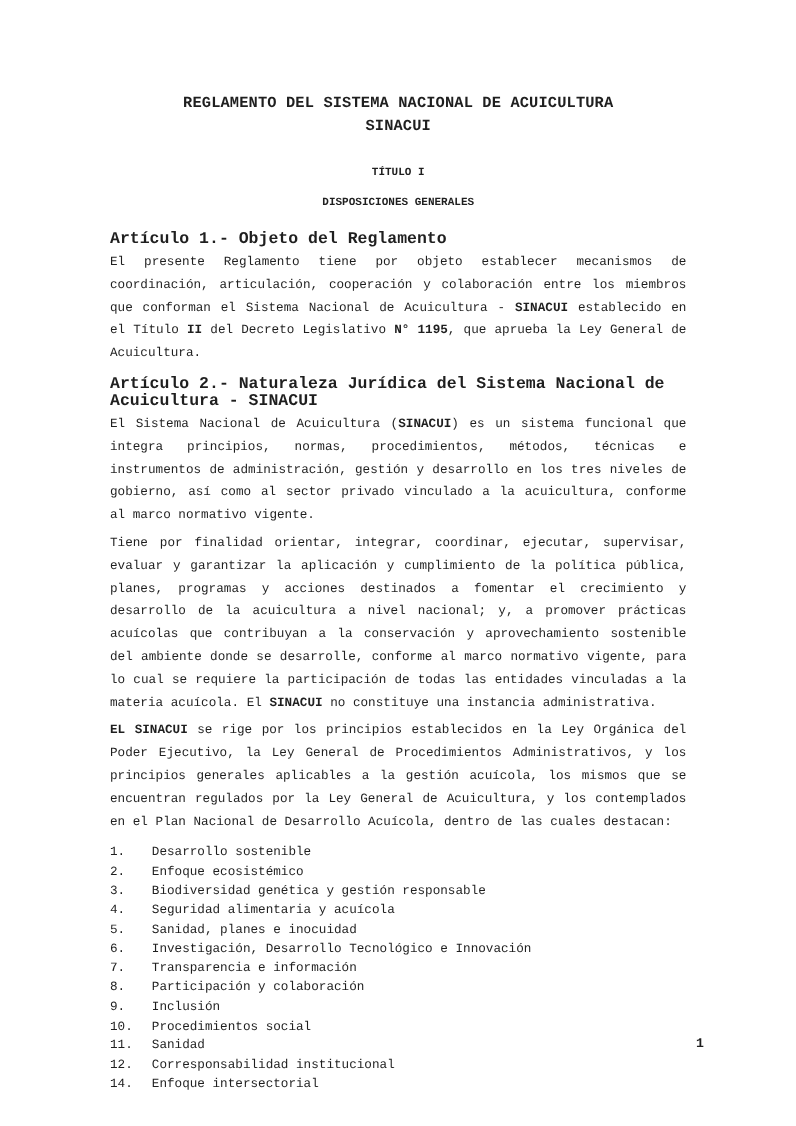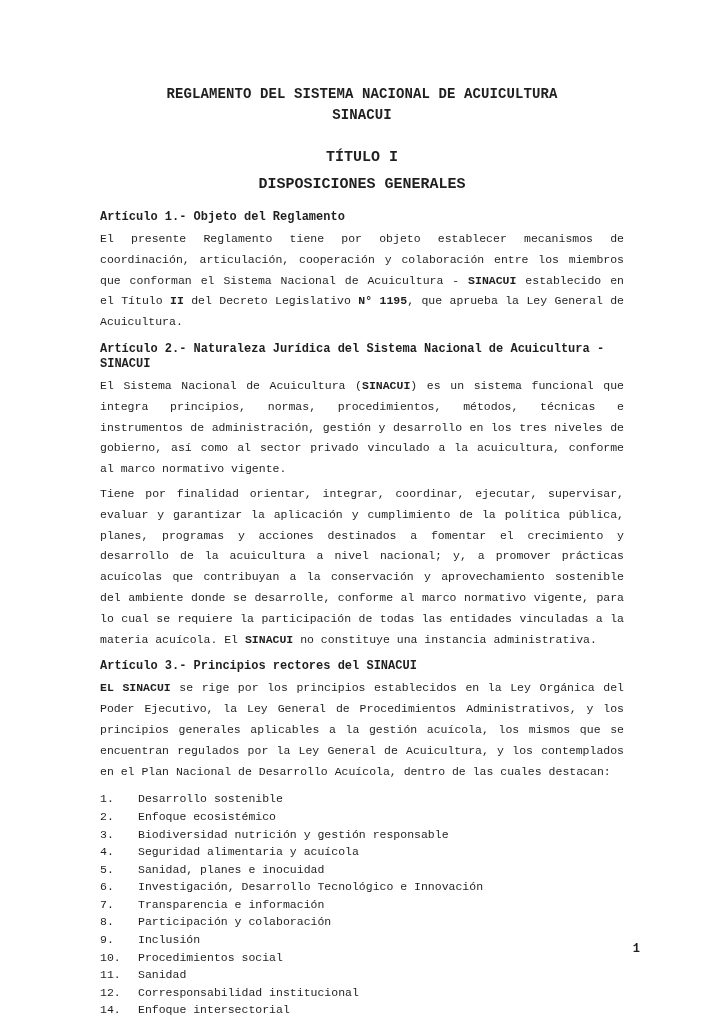--- a/index.html
+++ b/index.html
@@ -19,29 +19,29 @@
     margin: 0;
     text-align: center;
     font-size: 14px;
     font-weight: bold;
     line-height: 21px;
     letter-spacing: 0.1px;
   }
   .doc-title .tline { display: block; }
   .section-title, .section-subtitle {
     text-align: center;
-    font-size: 15px;
+    font-size: 10px;
     font-weight: bold;
     line-height: 14px;
   }
   .section-title { margin-top: 25px; }
   .section-subtitle { margin-top: 13px; }
   .art-head {
     margin: 9px 0 0 0;
-    font-size: 12px;
+    font-size: 15px;
     font-weight: bold;
     line-height: 15px;
   }
   .art-head.first { margin-top: 18px; }
   p.body-p {
     margin: 4px 0 0 0;
     font-size: 11.5px;
     line-height: 20.8px;
     text-align: justify;
   }
@@ -76,35 +76,34 @@
   <div class="section-title">TÍTULO I</div>
   <div class="section-subtitle">DISPOSICIONES GENERALES</div>
 
   <h2 class="art-head first">Artículo 1.- Objeto del Reglamento</h2>
   <p class="body-p"><span>El presente Reglamento tiene por objeto establecer mecanismos de coordinación, articulación, cooperación y colaboración entre los miembros que conforman el Sistema Nacional de Acuicultura - </span><span class="b">SINACUI</span><span> establecido en el Título </span><span class="b">II</span><span> del Decreto Legislativo </span><span class="b">N° 1195</span><span>, que aprueba la Ley General de Acuicultura.</span></p>
 
   <h2 class="art-head">Artículo 2.- Naturaleza Jurídica del Sistema Nacional de Acuicultura - SINACUI</h2>
   <p class="body-p"><span>El Sistema Nacional de Acuicultura (</span><span class="b">SINACUI</span><span>) es un sistema funcional que integra principios, normas, procedimientos, métodos, técnicas e instrumentos de administración, gestión y desarrollo en los tres niveles de gobierno, así como al sector privado vinculado a la acuicultura, conforme al marco normativo vigente.</span></p>
   <p class="body-p"><span>Tiene por finalidad orientar, integrar, coordinar, ejecutar, supervisar, evaluar y garantizar la aplicación y cumplimiento de la política pública, planes, programas y acciones destinados a fomentar el crecimiento y desarrollo de la acuicultura a nivel nacional; y, a promover prácticas acuícolas que contribuyan a la conservación y aprovechamiento sostenible del ambiente donde se desarrolle, conforme al marco normativo vigente, para lo cual se requiere la participación de todas las entidades vinculadas a la materia acuícola. El </span><span class="b">SINACUI</span><span> no constituye una instancia administrativa.</span></p>
 
-  <h2 class="art-head">Artículo 3.- Principios rectores del SINACUI</h2>
   <p class="body-p"><span class="b">EL SINACUI</span><span> se rige por los principios establecidos en la Ley Orgánica del Poder Ejecutivo, la Ley General de Procedimientos Administrativos, y los principios generales aplicables a la gestión acuícola, los mismos que se encuentran regulados por la Ley General de Acuicultura, y los contemplados en el Plan Nacional de Desarrollo Acuícola, dentro de las cuales destacan:</span></p>
 
   <div class="principles">
     <div class="p-row">
         <span class="num">1.</span>
         <span class="lbl">Desarrollo sostenible</span>
       </div>
     <div class="p-row">
         <span class="num">2.</span>
         <span class="lbl">Enfoque ecosistémico</span>
       </div>
     <div class="p-row">
         <span class="num">3.</span>
-        <span class="lbl">Biodiversidad nutrición y gestión responsable</span>
+        <span class="lbl">Biodiversidad genética y gestión responsable</span>
       </div>
     <div class="p-row">
         <span class="num">4.</span>
         <span class="lbl">Seguridad alimentaria y acuícola</span>
       </div>
     <div class="p-row">
         <span class="num">5.</span>
         <span class="lbl">Sanidad, planes e inocuidad</span>
       </div>
     <div class="p-row">

